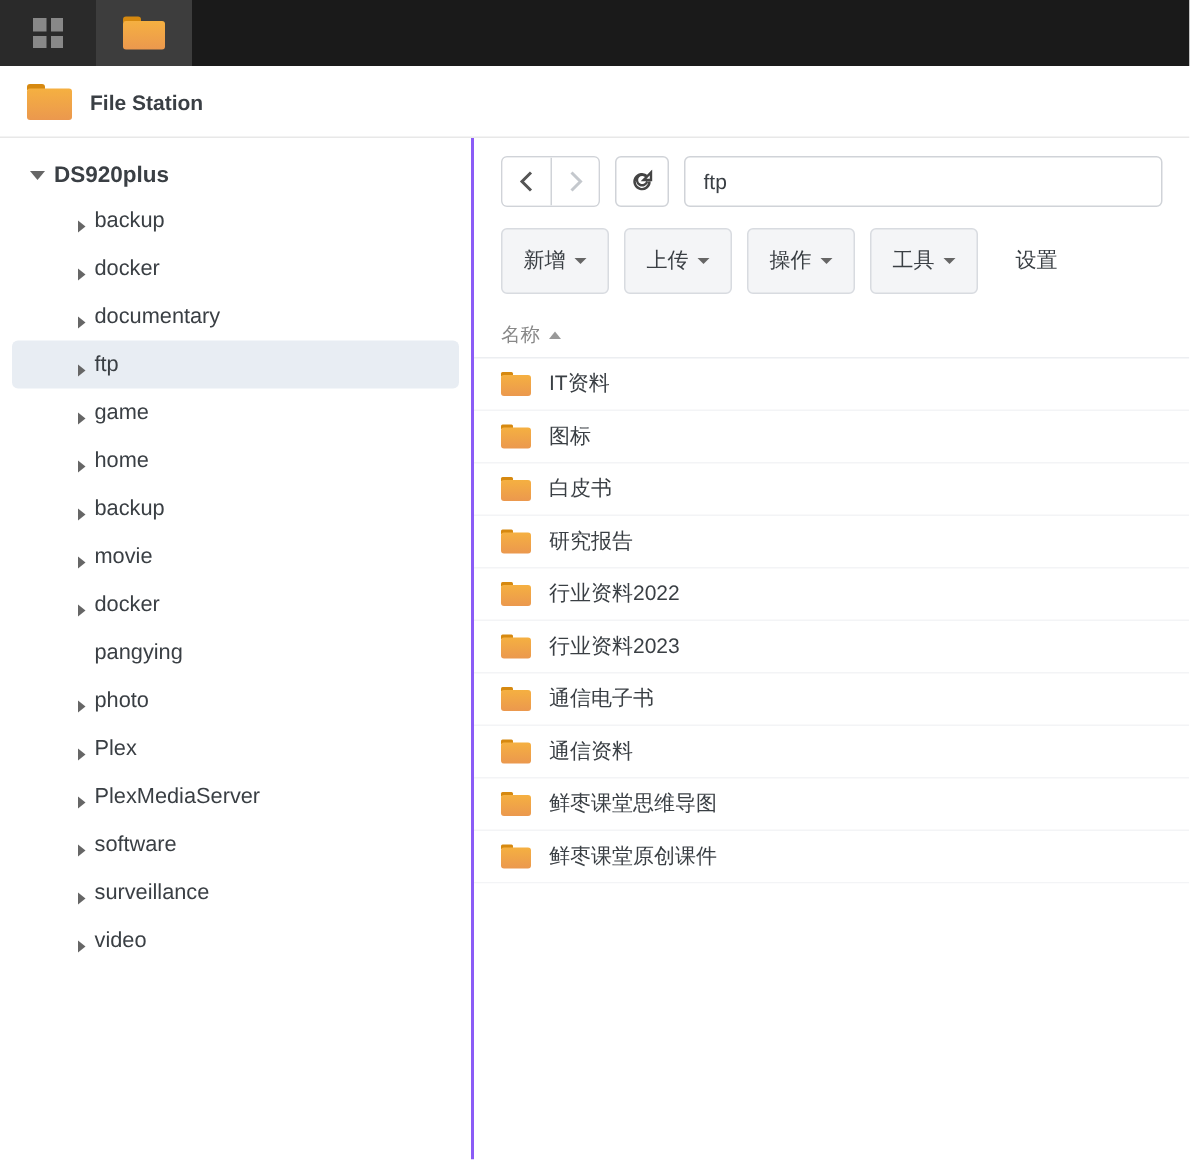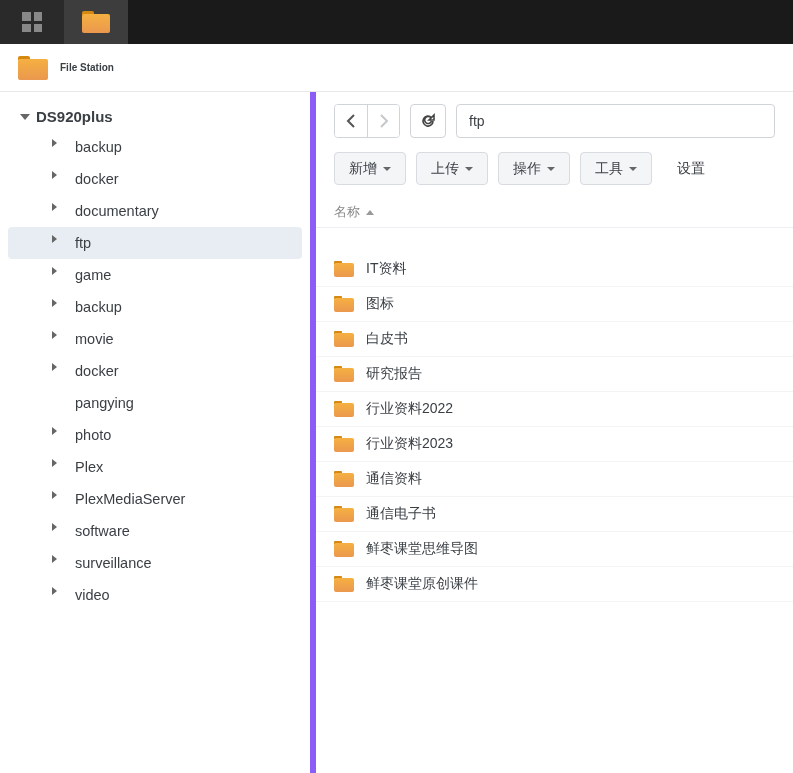--- a/index.html
+++ b/index.html
@@ -54,31 +54,31 @@
     .app-header {
       height: 48px;
       display: flex;
       align-items: center;
       padding: 0 18px;
       gap: 12px;
       border-bottom: 1px solid #e8e8e8;
     }
     .app-header .folder-icon-small { width: 30px; height: 24px; }
     .app-header .folder-icon-small::after { width: 30px; height: 21px; }
-    .app-title { font-weight: 700; font-size: 10px; color: #3a3f44; text-align: right; }
+    .app-title { font-weight: 700; font-size: 14px; color: #3a3f44; text-align: right; }
     
     .main-layout {
       display: flex;
       height: calc(100vh - 92px);
       min-height: 680px;
     }
     
     .sidebar {
       width: 316px;
-      border-right: 6px solid #8b5cf6;
+      border-right: 2px solid #8b5cf6;
       padding-top: 10px;
       overflow-y: auto;
     }
     .tree-root {
       padding: 6px 8px 6px 20px;
       display: flex;
       align-items: center;
       gap: 6px;
       font-weight: 700;
       font-size: 15px;
@@ -87,22 +87,22 @@
     }
     .tree-toggle {
       width: 0; height: 0;
       border-left: 5px solid transparent;
       border-right: 5px solid transparent;
       border-top: 6px solid #666;
     }
     .tree-item {
       padding: 8px 8px 8px 44px;
       display: flex;
-      align-items: flex-start;
-      gap: 18px;
+      align-items: flex-end;
+      gap: 6px;
       font-size: 14.5px;
       color: #3a3f44;
       cursor: pointer;
       border-radius: 4px;
       margin: 0 8px;
     }
     .tree-item.selected { background: #e8edf3; }
     .tree-caret {
       width: 0; height: 0;
       border-top: 4px solid transparent;
@@ -165,21 +165,21 @@
       outline: none;
     }
     
     .action-row {
       display: flex;
       align-items: center;
       gap: 10px;
       padding: 8px 18px 12px;
     }
     .action-btn {
-      height: 33px;
+      height: 44px;
       padding: 0 14px;
       background: #f4f5f7;
       border: 1px solid #d8dbe0;
       border-radius: 4px;
       font-size: 14px;
       color: #3a3f44;
       cursor: pointer;
       display: flex;
       align-items: center;
       gap: 6px;
@@ -201,21 +201,21 @@
       border-bottom: 1px solid #eceef1;
     }
     .list-header .sort-caret {
       width: 0; height: 0;
       border-left: 4px solid transparent;
       border-right: 4px solid transparent;
       border-bottom: 5px solid #999;
       margin-left: 6px;
     }
     
-    .file-list { overflow-y: auto; margin-top: 24px; }
+    .file-list { overflow-y: auto; }
     .file-row {
       display: flex;
       align-items: center;
       padding: 8px 18px;
       gap: 12px;
       cursor: pointer;
       border-bottom: 1px solid #f3f4f6;
     }
     .folder-icon-mini {
       width: 20px; height: 16px;
@@ -281,20 +281,24 @@
           <div class="tree-caret"></div>
           <span>documentary</span>
         </div>
         <div class="tree-item selected">
           <div class="tree-caret"></div>
           <span>ftp</span>
         </div>
         <div class="tree-item">
           <div class="tree-caret"></div>
           <span>game</span>
+        </div>
+        <div class="tree-item">
+          <div class="tree-caret"></div>
+          <span>home</span>
         </div>
         <div class="tree-item">
           <div class="tree-caret"></div>
           <span>backup</span>
         </div>
         <div class="tree-item">
           <div class="tree-caret"></div>
           <span>movie</span>
         </div>
         <div class="tree-item">
@@ -401,25 +405,25 @@
         <div class="file-row">
           <div class="folder-icon-mini"></div>
           <span class="file-name">行业资料2022</span>
         </div>
         <div class="file-row">
           <div class="folder-icon-mini"></div>
           <span class="file-name">行业资料2023</span>
         </div>
         <div class="file-row">
           <div class="folder-icon-mini"></div>
+          <span class="file-name">通信电子书</span>
+        </div>
+        <div class="file-row">
+          <div class="folder-icon-mini"></div>
           <span class="file-name">通信资料</span>
-        </div>
-        <div class="file-row">
-          <div class="folder-icon-mini"></div>
-          <span class="file-name">通信电子书</span>
         </div>
         <div class="file-row">
           <div class="folder-icon-mini"></div>
           <span class="file-name">鲜枣课堂思维导图</span>
         </div>
         <div class="file-row">
           <div class="folder-icon-mini"></div>
           <span class="file-name">鲜枣课堂原创课件</span>
         </div>
       </div>

